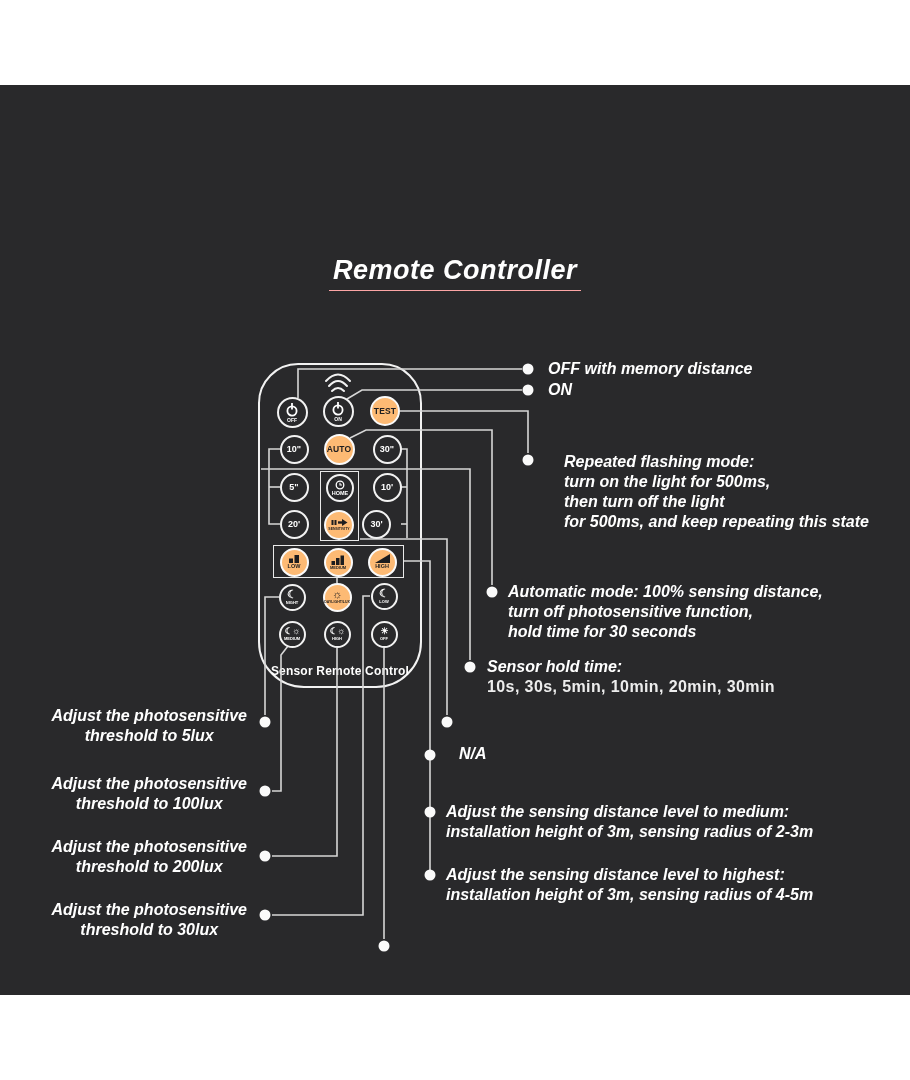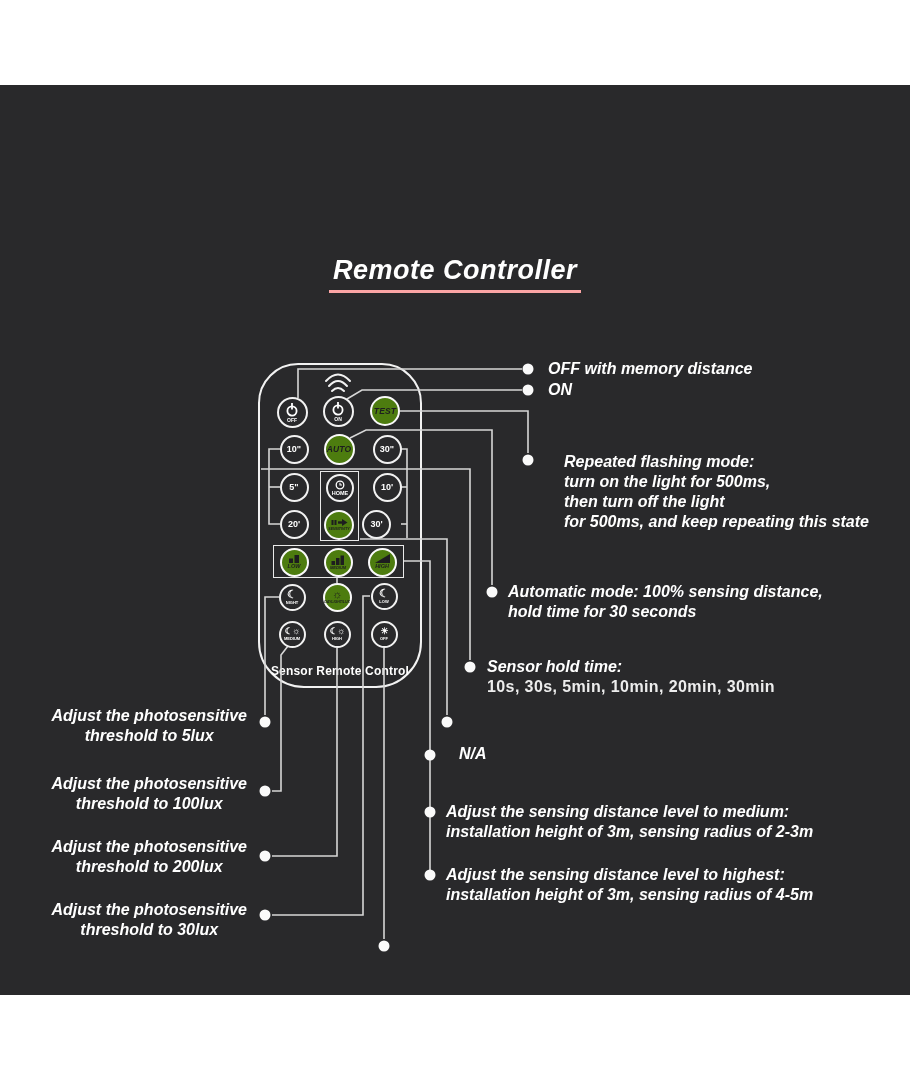--- a/index.html
+++ b/index.html
@@ -2,32 +2,32 @@
 <html><head>
 <meta charset="utf-8">
 <style>
   html,body{margin:0;padding:0;background:#fff;}
   .page{position:relative;width:910px;height:1080px;background:#ffffff;overflow:hidden;
         font-family:"Liberation Sans",sans-serif;}
   .panel{position:absolute;left:0;top:85px;width:910px;height:910px;background:#29292b;}
 
   .title-wrap{position:absolute;left:0;top:170px;width:910px;text-align:center;}
   .title-wrap span{display:inline-block;color:#fff;font-size:27px;font-weight:bold;font-style:italic;
-        letter-spacing:.5px;border-bottom:3px solid #fca5a5;padding:0 4px 4px 4px;}
+        letter-spacing:.5px;border-bottom:1px solid #fca5a5;padding:0 4px 4px 4px;}
 
   
   .remote{position:absolute;left:258px;top:278px;width:164px;height:325px;
           border:2px solid #f2f2f2;border-radius:40px 40px 46px 46px;box-sizing:border-box;}
   .obox{position:absolute;border:1.6px solid #e9e9e9;box-sizing:border-box;}
 
   
   .btn{position:absolute;border:2px solid #f2f2f2;border-radius:50%;box-sizing:border-box;
        display:flex;flex-direction:column;align-items:center;justify-content:center;
        color:#fff;font-weight:bold;line-height:1;text-align:center;}
-  .btn.filled{background:#4d7c0f;border-color:#fafafa;color:#1d1d1f;font-style:italic;}
+  .btn.filled{background:#fdba74;border-color:#fafafa;color:#1d1d1f;}
   .bl9{font-size:9px;}
   .bl8{font-size:8.5px;letter-spacing:.2px;}
   .bl6{font-size:5.5px;margin-top:1px;}
   .bl5{font-size:5px;margin-top:1px;}
   .bl4{font-size:4px;margin-top:1px;}
   .bl3{font-size:3.5px;margin-top:1px;}
   .gl{font-size:11px;line-height:1;}
   .gl-s{font-size:9px;line-height:1;letter-spacing:-1px;}
 
   .footer-txt{position:absolute;left:259px;top:579px;width:162px;text-align:center;
@@ -222,20 +222,21 @@
       <div>ON</div>
     </div>
     <div class="ann" style="left:548px;top:367px;margin-left:16px;">
       <div>Repeated flashing mode:</div>
       <div>turn on the light for 500ms,</div>
       <div>then turn off the light</div>
       <div>for 500ms, and keep repeating this state</div>
     </div>
     <div class="ann" style="left:508px;top:497px;">
       <div>Automatic mode: 100% sensing distance,</div>
+      <div>turn off photosensitive function,</div>
       <div>hold time for 30 seconds</div>
     </div>
     <div class="ann" style="left:487px;top:572px;">
       <div>Sensor hold time:</div>
       <div class="reg">10s, 30s, 5min, 10min, 20min, 30min</div>
     </div>
     <div class="ann" style="left:459px;top:627px;margin-top:32px;">
       <div>N/A</div>
     </div>
     <div class="ann" style="left:446px;top:717px;">

